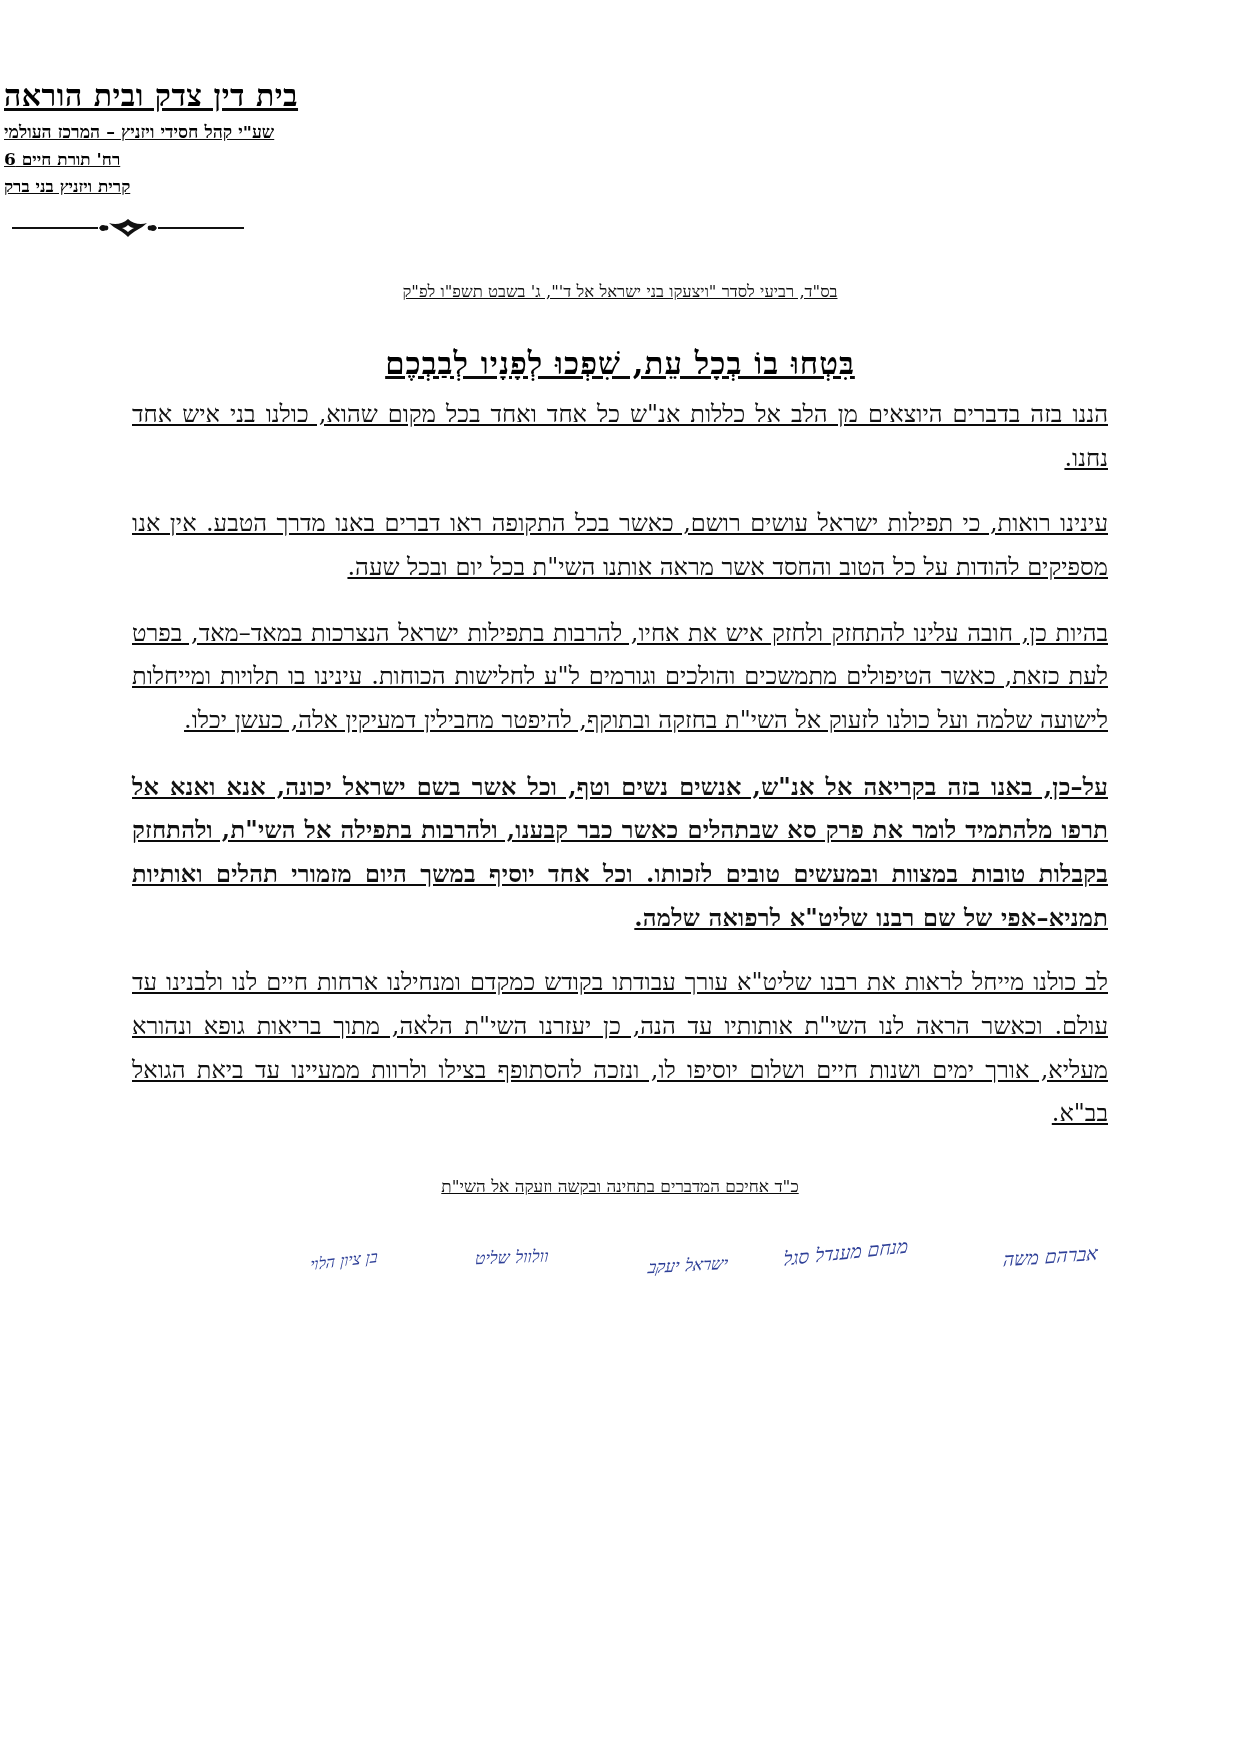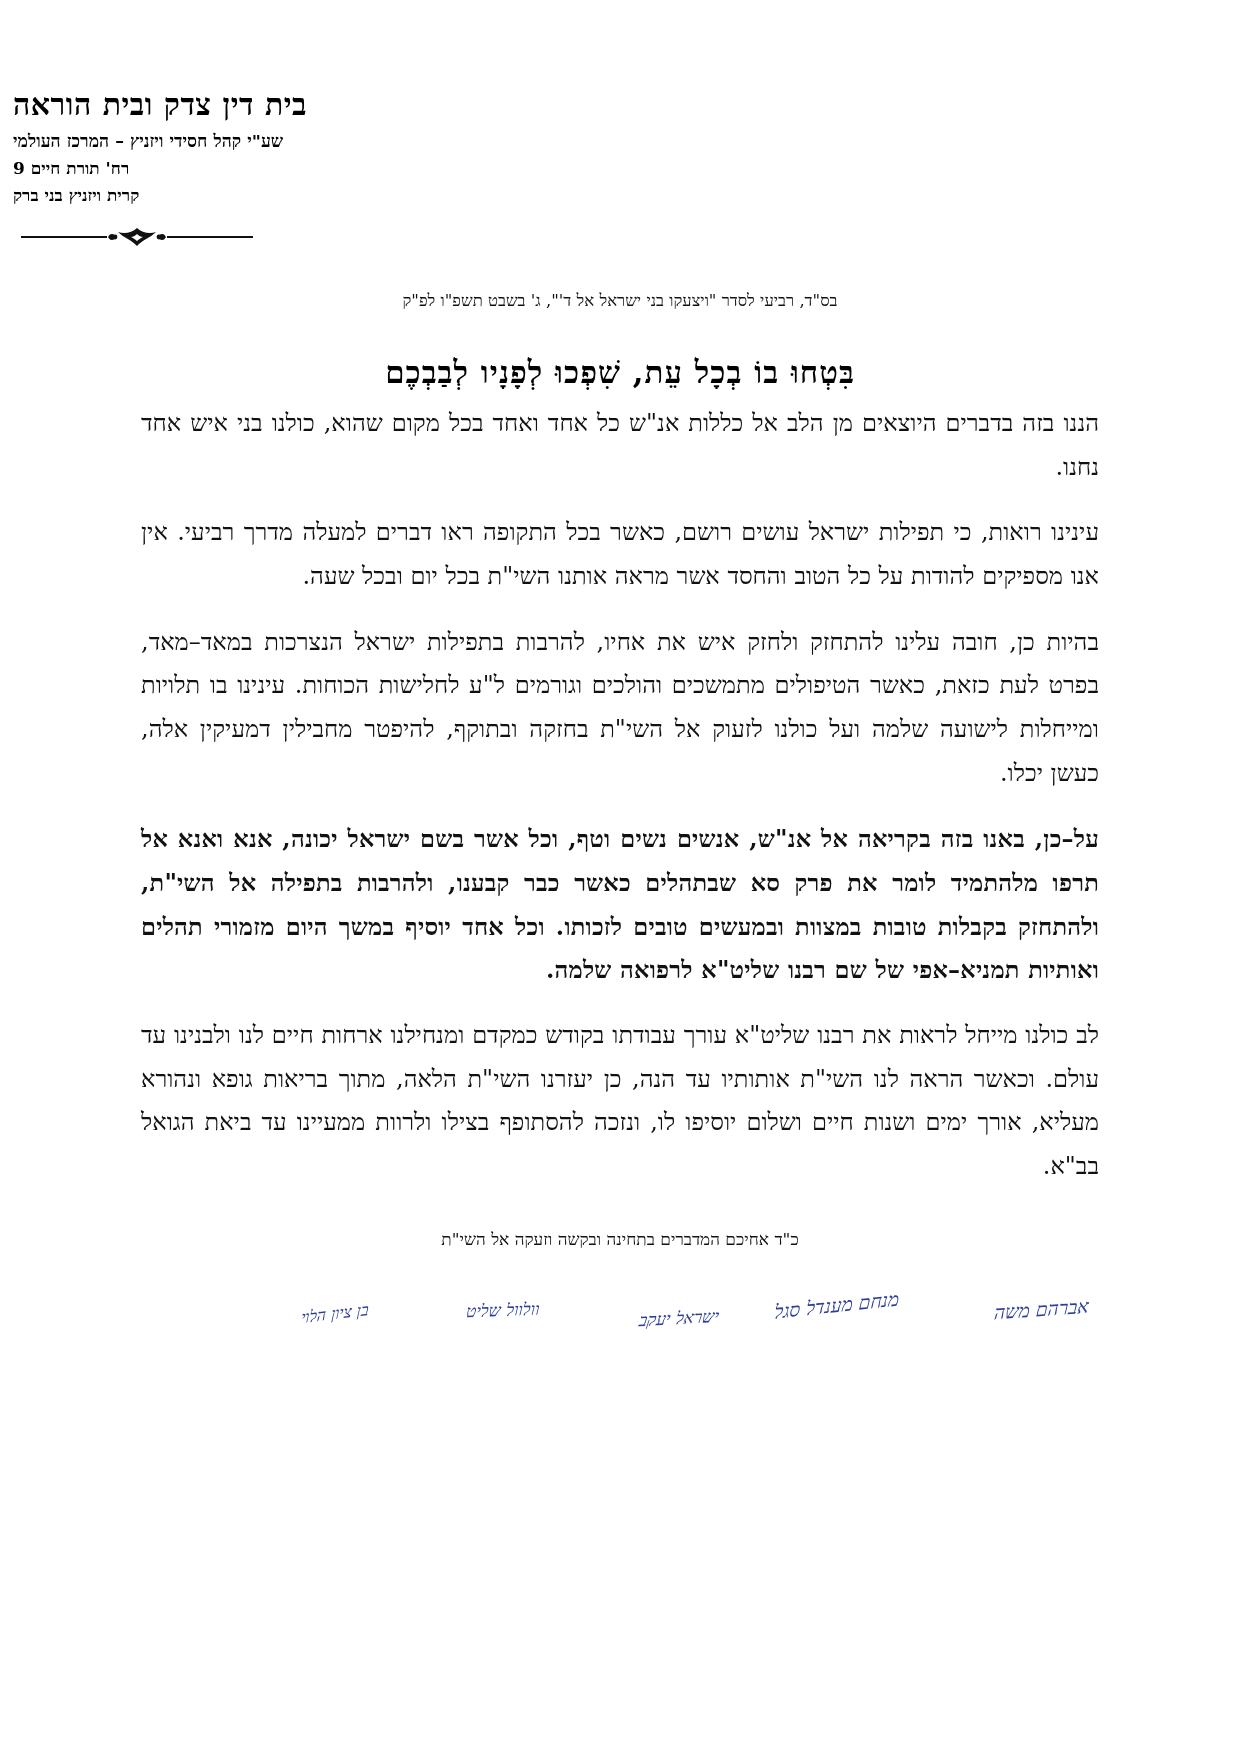--- a/index.html
+++ b/index.html
@@ -14,22 +14,23 @@
     font-family: "DejaVu Serif", "Liberation Serif", serif;
     color: #0a0a0a;
     position: relative;
     overflow: hidden;
   }
   .page {
     width: 1240px;
     height: 1754px;
     position: relative;
     box-sizing: border-box;
-    padding: 13px;
+    padding: 4px;
     background: #fff;
+    text-decoration: underline;
   }
 
   
   .letterhead {
     text-align: left;
     direction: rtl;
     padding: 74px 222px 0 0;
     margin: 0;
   }
   .lh-title {
@@ -174,21 +175,21 @@
   .sig.s5 { right: 730px; top: 14px; transform: rotate(-7deg) skewX(-10deg); font-size: 16px; }
 </style>
 </head>
 <body>
 
 <div class="page">
 
   <header class="letterhead">
     <div class="lh-title">בית דין צדק ובית הוראה</div>
     <div class="lh-sub">שע"י קהל חסידי ויזניץ – המרכז העולמי</div>
-    <div class="lh-line">רח' תורת חיים 9</div>
+    <div class="lh-line">רח' תורת חיים 6</div>
     <div class="lh-line">קרית ויזניץ בני ברק</div>
   </header>
 
   <div class="divider-wrap">
     <span class="divider">
       <span class="bar l"></span>
       <span class="dot d1"></span>
       <svg class="orn" viewBox="0 0 70 24" aria-hidden="true">
         <path d="M35 3 C30 8, 22 9, 16 7 C22 13, 30 15, 35 21 C40 15, 48 13, 54 7 C48 9, 40 8, 35 3 Z" fill="#111"></path>
         <path d="M35 9 C33 11, 31 12, 29 12 C31 13, 33 14, 35 16 C37 14, 39 13, 41 12 C39 12, 37 11, 35 9 Z" fill="#fff"></path>
@@ -202,21 +203,21 @@
     </span>
   </div>
 
   <main class="content">
 
     <div class="dateline">בס"ד, רביעי לסדר "ויצעקו בני ישראל אל ד'", ג' בשבט תשפ"ו לפ"ק</div>
 
     <h1 class="maintitle">בִּטְחוּ בוֹ בְכָל עֵת, שִׁפְכוּ לְפָנָיו לְבַבְכֶם</h1>
 
     <p class="para body-start">הננו בזה בדברים היוצאים מן הלב אל כללות אנ"ש כל אחד ואחד בכל מקום שהוא, כולנו בני איש אחד נחנו.</p>
-    <p class="para">עינינו רואות, כי תפילות ישראל עושים רושם, כאשר בכל התקופה ראו דברים למעלה מדרך רביעי. אין אנו מספיקים להודות על כל הטוב והחסד אשר מראה אותנו השי"ת בכל יום ובכל שעה.</p>
+    <p class="para">עינינו רואות, כי תפילות ישראל עושים רושם, כאשר בכל התקופה ראו דברים באנו מדרך הטבע. אין אנו מספיקים להודות על כל הטוב והחסד אשר מראה אותנו השי"ת בכל יום ובכל שעה.</p>
     <p class="para">בהיות כן, חובה עלינו להתחזק ולחזק איש את אחיו, להרבות בתפילות ישראל הנצרכות במאד–מאד, בפרט לעת כזאת, כאשר הטיפולים מתמשכים והולכים וגורמים ל"ע לחלישות הכוחות. עינינו בו תלויות ומייחלות לישועה שלמה ועל כולנו לזעוק אל השי"ת בחזקה ובתוקף, להיפטר מחבילין דמעיקין אלה, כעשן יכלו.</p>
     <p class="para bold">על–כן, באנו בזה בקריאה אל אנ"ש, אנשים נשים וטף, וכל אשר בשם ישראל יכונה, אנא ואנא אל תרפו מלהתמיד לומר את פרק סא שבתהלים כאשר כבר קבענו, ולהרבות בתפילה אל השי"ת, ולהתחזק בקבלות טובות במצוות ובמעשים טובים לזכותו. וכל אחד יוסיף במשך היום מזמורי תהלים ואותיות תמניא–אפי של שם רבנו שליט"א לרפואה שלמה.</p>
     <p class="para">לב כולנו מייחל לראות את רבנו שליט"א עורך עבודתו בקודש כמקדם ומנחילנו ארחות חיים לנו ולבנינו עד עולם. וכאשר הראה לנו השי"ת אותותיו עד הנה, כן יעזרנו השי"ת הלאה, מתוך בריאות גופא ונהורא מעליא, אורך ימים ושנות חיים ושלום יוסיפו לו, ונזכה להסתופף בצילו ולרוות ממעיינו עד ביאת הגואל בב"א.</p>
 
     <div class="closing">כ"ד אחיכם המדברים בתחינה ובקשה וזעקה אל השי"ת</div>
 
     <div class="signatures">
       <span class="sig s1">אברהם משה</span>
       <span class="sig s2">מנחם מענדל סגל</span>
       <span class="sig s3">ישראל יעקב</span>

